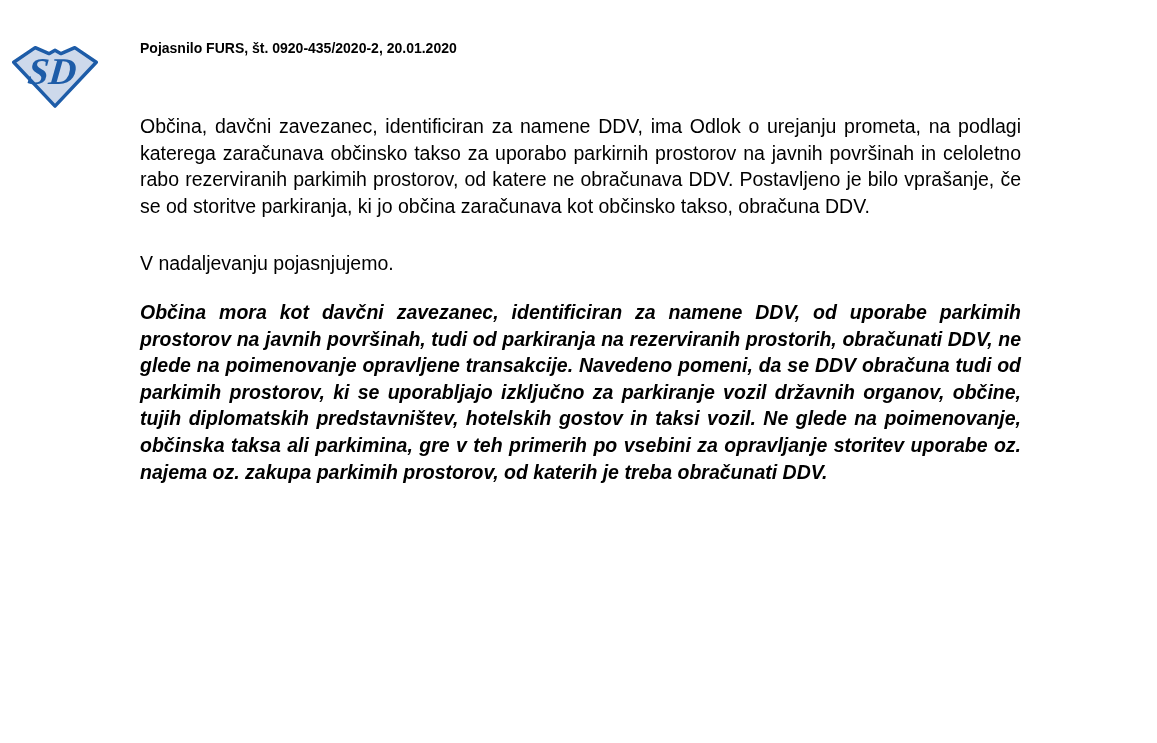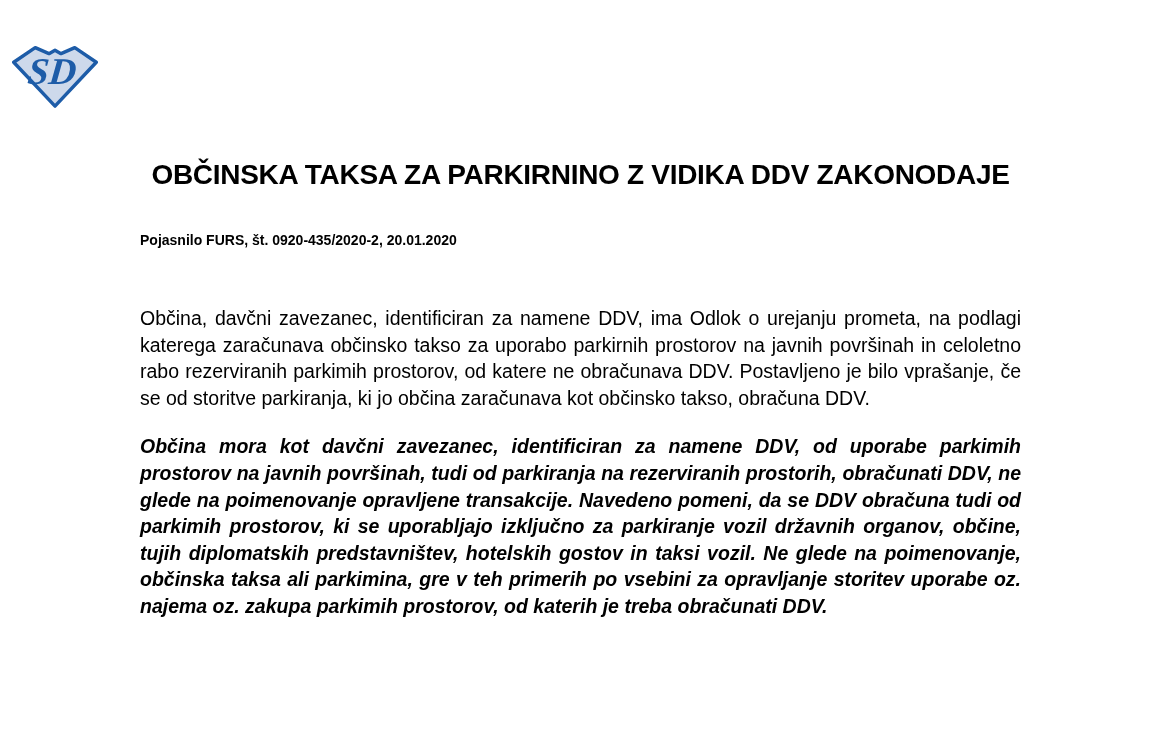--- a/index.html
+++ b/index.html
@@ -69,23 +69,23 @@
 <div class="page">
 
   <div class="logo">
     <svg viewBox="0 0 100 74" width="86" height="64" aria-hidden="true">
       <polygon points="2,21 27,4 43,11 50,7 57,11 73,4 98,21 50,72" fill="#cdd9eb" stroke="#1d5ca8" stroke-width="4" stroke-linejoin="round"></polygon>
       <text x="50" y="46" text-anchor="middle" font-size="44" font-weight="bold" font-style="italic" font-family="Liberation Serif, serif" fill="#1d5ca8" transform="skewX(-6)">SD</text>
     </svg>
   </div>
 
   <div class="content">
-    <h1 class="doc-title">OBČINSKA TAKSA ZA PARKIRNINO Z VIDIKA DDV ZAKONODAJE</h1>
 
     <p class="doc-subtitle">Pojasnilo FURS, št. 0920-435/2020-2, 20.01.2020</p>
 
     <p class="para para-intro">Občina, davčni zavezanec, identificiran za namene DDV, ima Odlok o urejanju prometa, na podlagi katerega zaračunava občinsko takso za uporabo parkirnih prostorov na javnih površinah in celoletno rabo rezerviranih parkimih prostorov, od katere ne obračunava DDV. Postavljeno je bilo vprašanje, če se od storitve parkiranja, ki jo občina zaračunava kot občinsko takso, obračuna DDV.</p>
 
+    <p class="para para-note">V nadaljevanju pojasnjujemo.</p>
 
     <p class="para para-conclusion">Občina mora kot davčni zavezanec, identificiran za namene DDV, od uporabe parkimih prostorov na javnih površinah, tudi od parkiranja na rezerviranih prostorih, obračunati DDV, ne glede na poimenovanje opravljene transakcije. Navedeno pomeni, da se DDV obračuna tudi od parkimih prostorov, ki se uporabljajo izključno za parkiranje vozil državnih organov, občine, tujih diplomatskih predstavništev, hotelskih gostov in taksi vozil. Ne glede na poimenovanje, občinska taksa ali parkimina, gre v teh primerih po vsebini za opravljanje storitev uporabe oz. najema oz. zakupa parkimih prostorov, od katerih je treba obračunati DDV.</p>
   </div>
 
 </div>
 
 </body></html>

